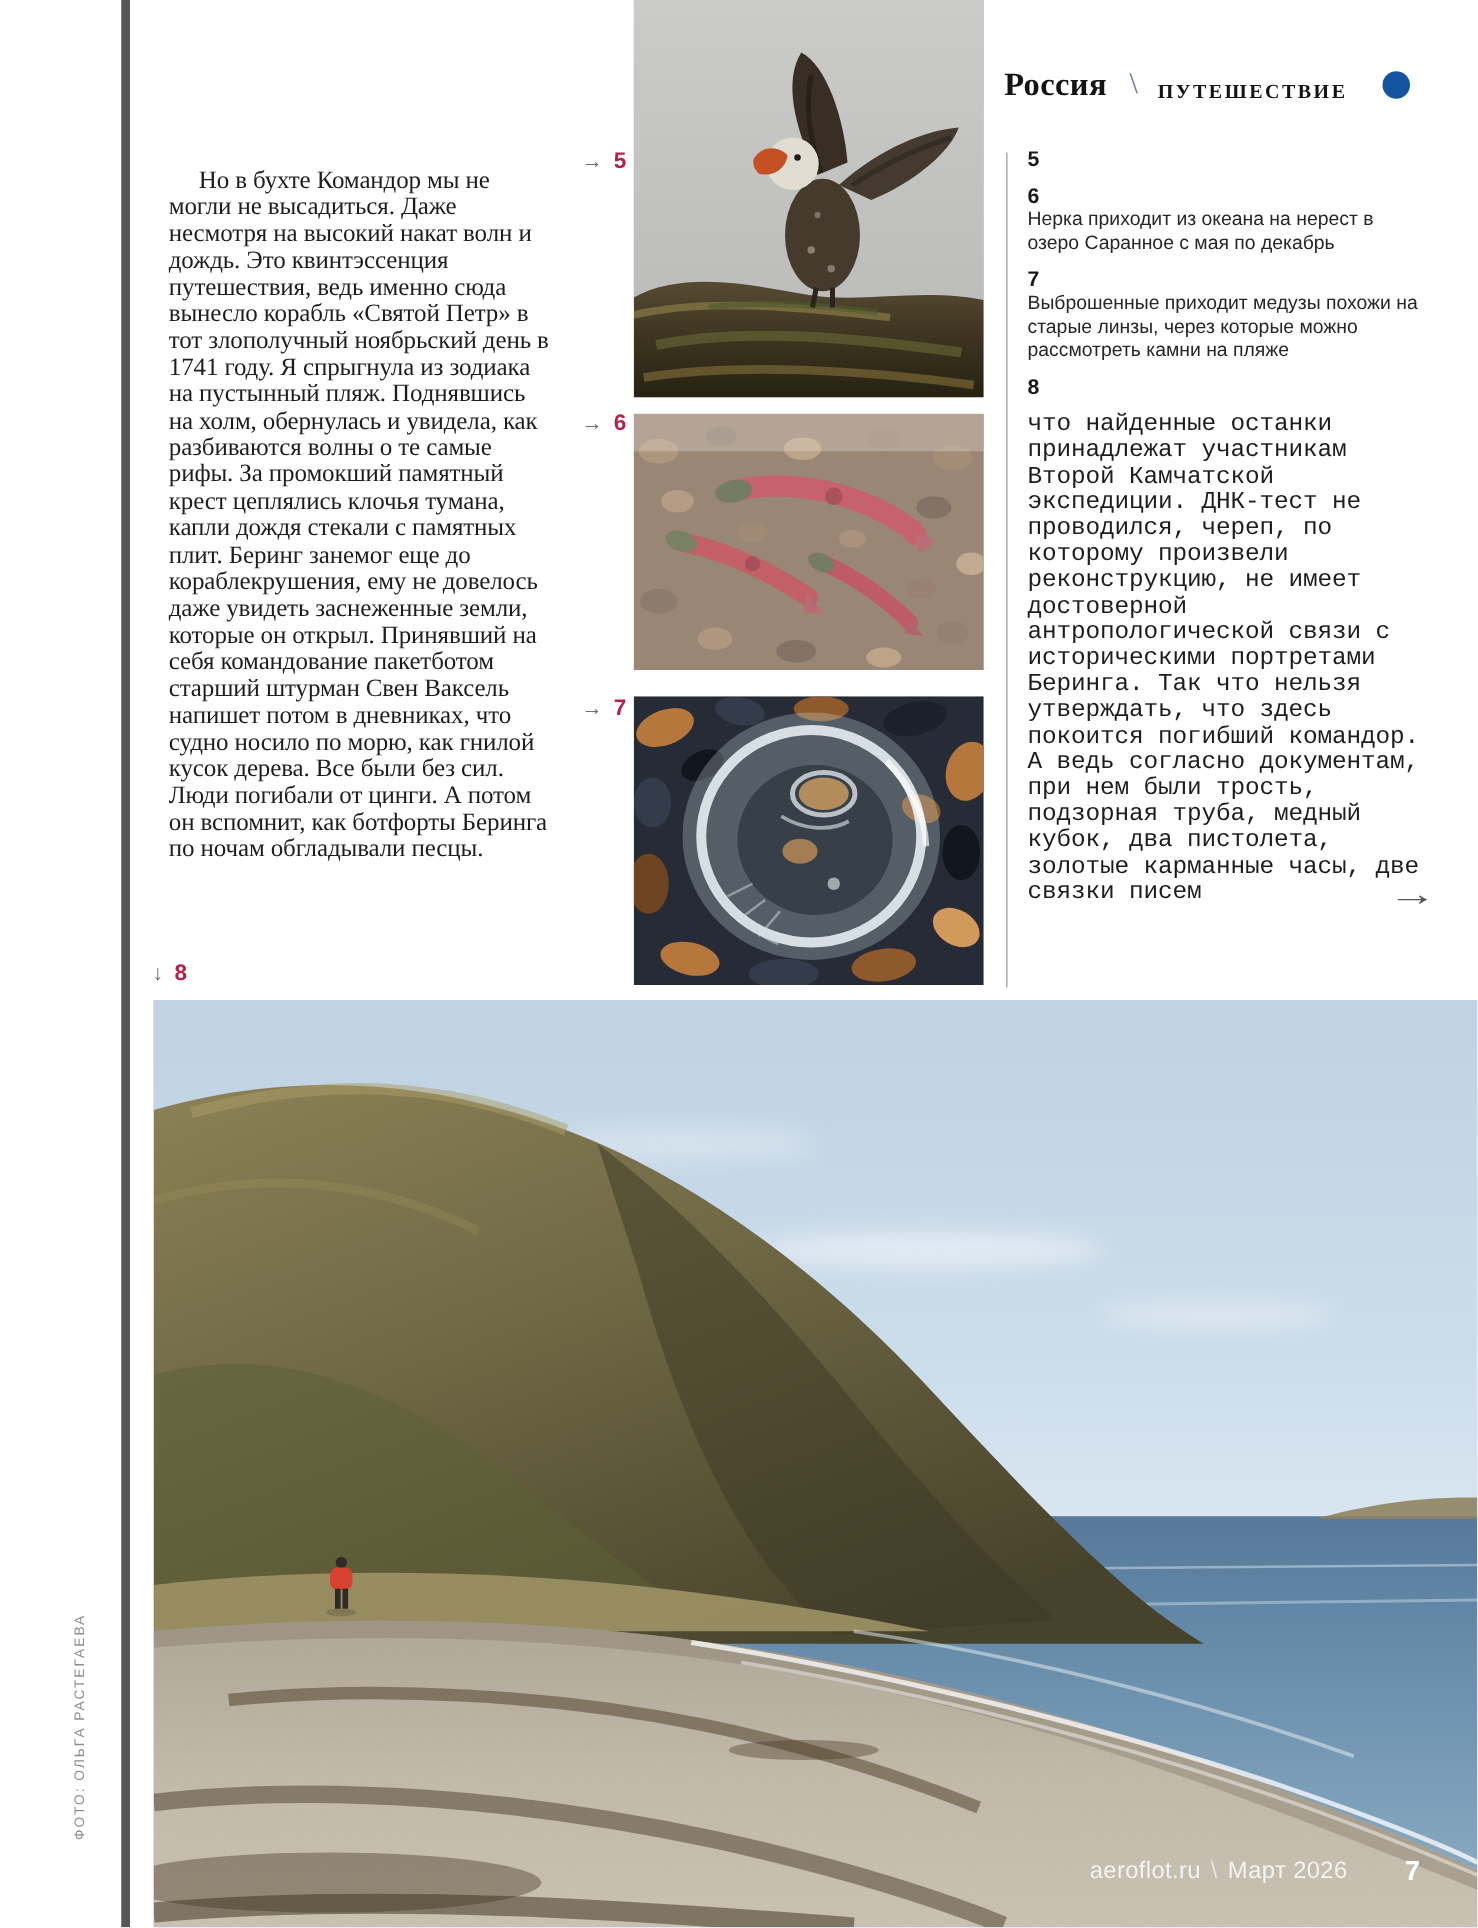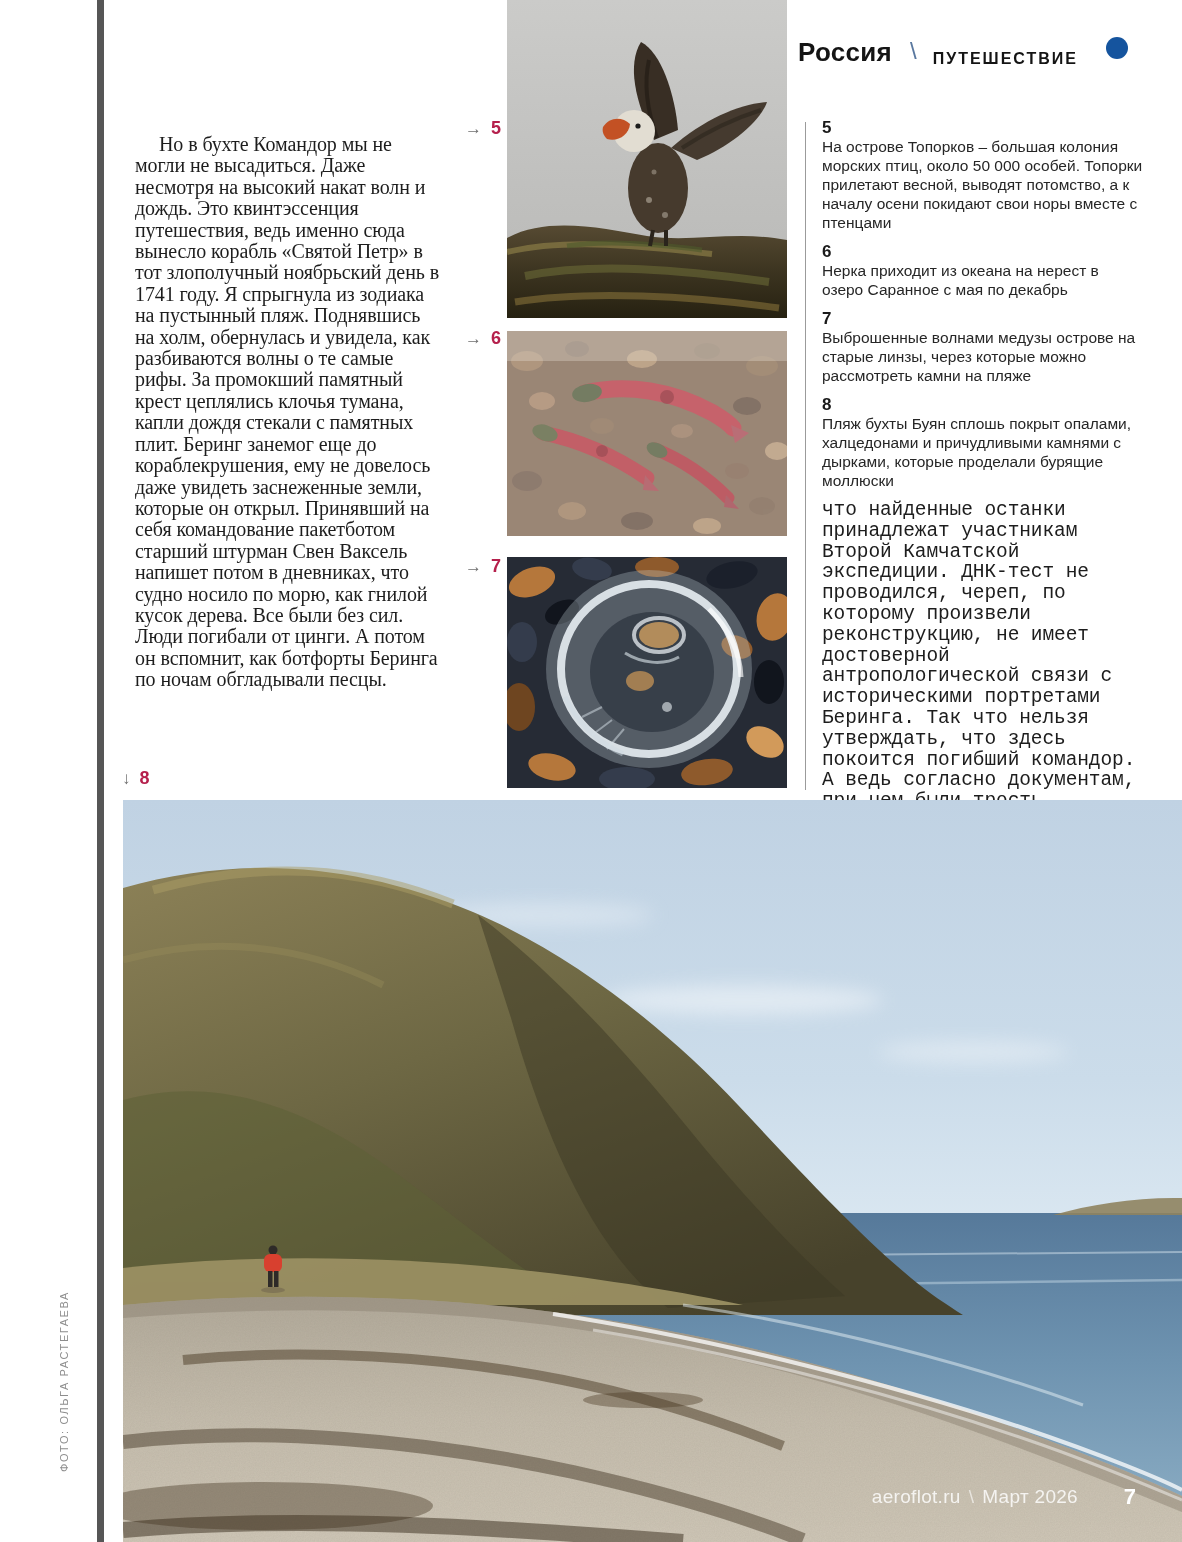--- a/index.html
+++ b/index.html
@@ -6,21 +6,21 @@
   .page{position:relative;width:1182px;height:1542px;background:#fff;overflow:hidden;
         font-family:"Liberation Sans",sans-serif;color:#1d1d1d;}
 
   
   .edge-bar{position:absolute;left:97px;top:0;width:7px;height:1542px;background:#565656;}
   .photo-credit{position:absolute;left:58px;top:1282px;height:190px;
         writing-mode:vertical-rl;transform:rotate(180deg);
         font-size:11px;letter-spacing:1.6px;color:#8d8d8d;white-space:nowrap;}
 
   
-  .kicker{position:absolute;top:37px;right:54px;display:flex;}
+  .kicker{position:absolute;top:52px;right:54px;display:flex;align-items:center;font-family:Liberation Serif, serif;}
   .kicker-section{font-weight:bold;font-size:26px;color:#141414;letter-spacing:.3px;}
   .kicker-sep{color:#5a789f;font-size:24px;margin:0 16px 0 18px;}
   .kicker-category{font-weight:bold;font-size:16px;letter-spacing:2px;color:#141414;margin-top:13px;}
   .kicker-dot{width:22px;height:22px;border-radius:50%;background:#15549e;margin-left:28px;}
 
   
   .col-left{position:absolute;left:123px;top:122px;width:330px;
         font-family:"Liberation Serif",serif;font-size:20px;line-height:21.4px;
         letter-spacing:-.1px;color:#1d1d1d;}
   .col-left p{margin:12px;text-indent:24px;}
@@ -192,33 +192,31 @@
       <path d="M202,52 C222,72 233,96 234,120" stroke="#ffffff" stroke-width="5" fill="none" opacity="0.65"></path>
       <circle cx="160" cy="150" r="5" fill="#e8eef2" opacity="0.6"></circle>
     </svg>
   </figure>
 
   <div class="rule-v"></div>
 
   <aside class="col-right">
     <div class="caption">
       <span class="cap-num">5</span>
-      <span>На острове Топорков – большая колония морских птиц, около 50 000 особей. Топорки прилетают весной, выводят потомство, а к началу осени покидают свои норы вместе с птенцами</span>
     </div>
     <div class="caption">
       <span class="cap-num">6</span>
       <span>Нерка приходит из океана на нерест в озеро Саранное с мая по декабрь</span>
     </div>
     <div class="caption">
       <span class="cap-num">7</span>
-      <span>Выброшенные волнами медузы острове на старые линзы, через которые можно рассмотреть камни на пляже</span>
+      <span>Выброшенные приходит медузы похожи на старые линзы, через которые можно рассмотреть камни на пляже</span>
     </div>
     <div class="caption">
       <span class="cap-num">8</span>
-      <span>Пляж бухты Буян сплошь покрыт опалами, халцедонами и причудливыми камнями с дырками, которые проделали бурящие моллюски</span>
     </div>
     <div class="right-body">
       <span>что найденные останки принадлежат участникам Второй Камчатской экспедиции. ДНК-тест не проводился, череп, по которому произвели реконструкцию, не имеет достоверной антропологической связи с историческими портретами Беринга. Так что нельзя утверждать, что здесь покоится погибший командор. А ведь согласно документам, при нем были трость, подзорная труба, медный кубок, два пистолета, золотые карманные часы, две связки писем</span>
       <span class="continue-arrow">→</span>
     </div>
   </aside>
 
   <figure class="photo-big">
     <svg width="1059" height="742" viewBox="0 0 1059 742">
       <defs>

